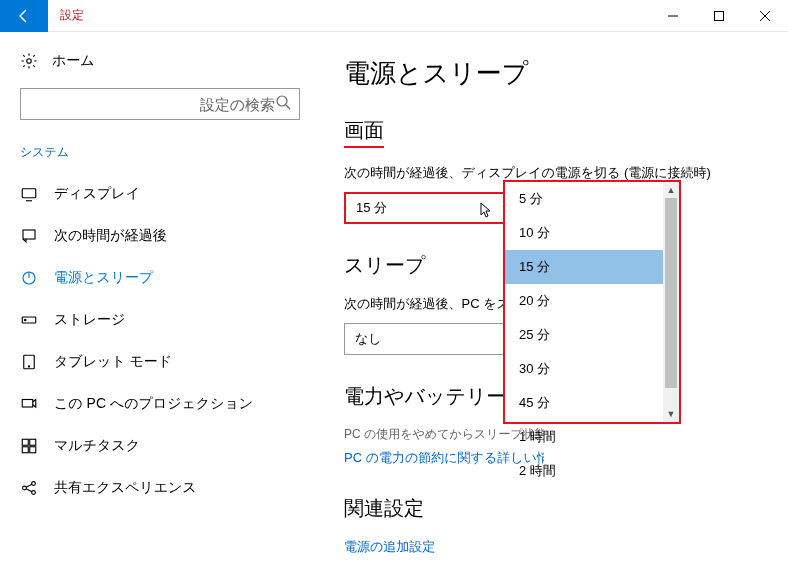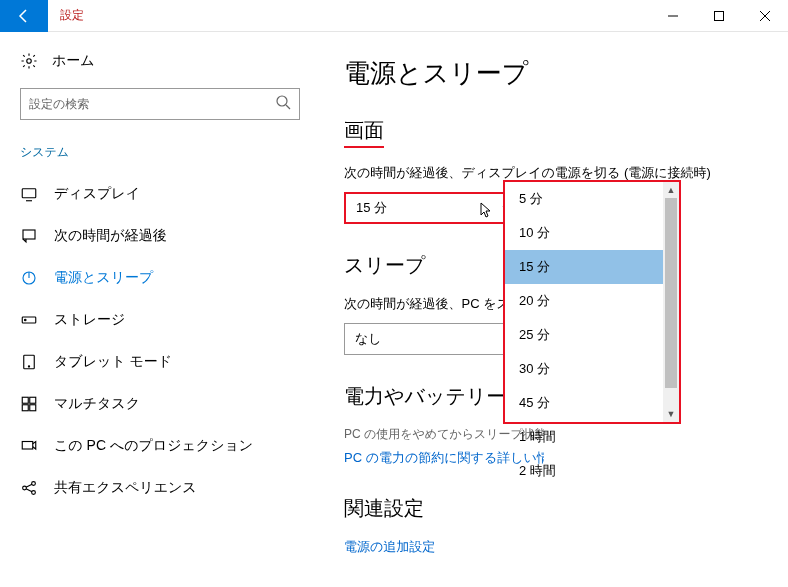--- a/index.html
+++ b/index.html
@@ -12,21 +12,21 @@
 .win-controls { display: flex; }
 .win-btn { width: 46px; height: 32px; display: flex; align-items: center; justify-content: center; }
 .win-btn svg { stroke: #000; fill: none; stroke-width: 1; }
 
 .content { display: flex; height: calc(587px - 32px); }
 
 .sidebar { width: 320px; padding: 20px 0 12px 0; }
 .home-row { display: flex; align-items: center; padding: 0 20px 18px 20px; gap: 14px; }
 .home-label { font-size: 14px; }
 .search-box { margin: 0 20px 24px 20px; height: 32px; border: 1px solid #999; display: flex; align-items: center; padding: 0 8px; }
-.search-box input { border: none; outline: none; flex: 1; font-size: 12px; background: transparent; }
+.search-box input { border: none; outline: none; flex: 1; font-size: 15px; background: transparent; text-align: right; }
 .search-box input::placeholder { color: #666; }
 .search-icon { width: 16px; height: 16px; }
 .cat-label { font-size: 12px; color: #0369a1; padding: 0 20px 12px 20px; }
 .nav-item { display: flex; align-items: center; gap: 16px; padding: 12px 20px; font-size: 14px; color: #000; text-align: right; }
 .nav-item.active { color: #0078d7; }
 .nav-icon { width: 18px; height: 18px; display: flex; align-items: center; justify-content: center; }
 .nav-icon svg { width: 18px; height: 18px; }
 
 .main { flex: 1; padding: 24px 28px 0 24px; position: relative; }
 h1 { font-size: 26px; font-weight: 400; margin-bottom: 26px; }
@@ -141,36 +141,36 @@
           <svg viewBox="0 0 24 24" fill="none" stroke="#000" stroke-width="1.5">
             <rect x="5" y="3" width="14" height="18" rx="1"></rect>
             <circle cx="12" cy="18" r="0.8" fill="#000"></circle>
           </svg>
         </span>
       <span>タブレット モード</span>
     </div>
     <div class="nav-item">
       <span class="nav-icon">
           <svg viewBox="0 0 24 24" fill="none" stroke="#000" stroke-width="1.5">
+            <rect x="3" y="6" width="14" height="10"></rect>
+            <path d="M17 9 L21 6 L21 16 L17 13"></path>
+          </svg>
+        </span>
+      <span>この PC へのプロジェクション</span>
+    </div>
+    <div class="nav-item">
+      <span class="nav-icon">
+          <svg viewBox="0 0 24 24" fill="none" stroke="#000" stroke-width="1.5">
             <rect x="3" y="3" width="8" height="8"></rect>
             <rect x="13" y="3" width="8" height="8"></rect>
             <rect x="3" y="13" width="8" height="8"></rect>
             <rect x="13" y="13" width="8" height="8"></rect>
           </svg>
         </span>
       <span>マルチタスク</span>
-    </div>
-    <div class="nav-item">
-      <span class="nav-icon">
-          <svg viewBox="0 0 24 24" fill="none" stroke="#000" stroke-width="1.5">
-            <rect x="3" y="6" width="14" height="10"></rect>
-            <path d="M17 9 L21 6 L21 16 L17 13"></path>
-          </svg>
-        </span>
-      <span>この PC へのプロジェクション</span>
     </div>
     <div class="nav-item">
       <span class="nav-icon">
           <svg viewBox="0 0 24 24" fill="none" stroke="#000" stroke-width="1.5">
             <circle cx="6" cy="12" r="2.5"></circle>
             <circle cx="18" cy="6" r="2.5"></circle>
             <circle cx="18" cy="18" r="2.5"></circle>
             <line x1="8" y1="11" x2="16" y2="7"></line>
             <line x1="8" y1="13" x2="16" y2="17"></line>
           </svg>

